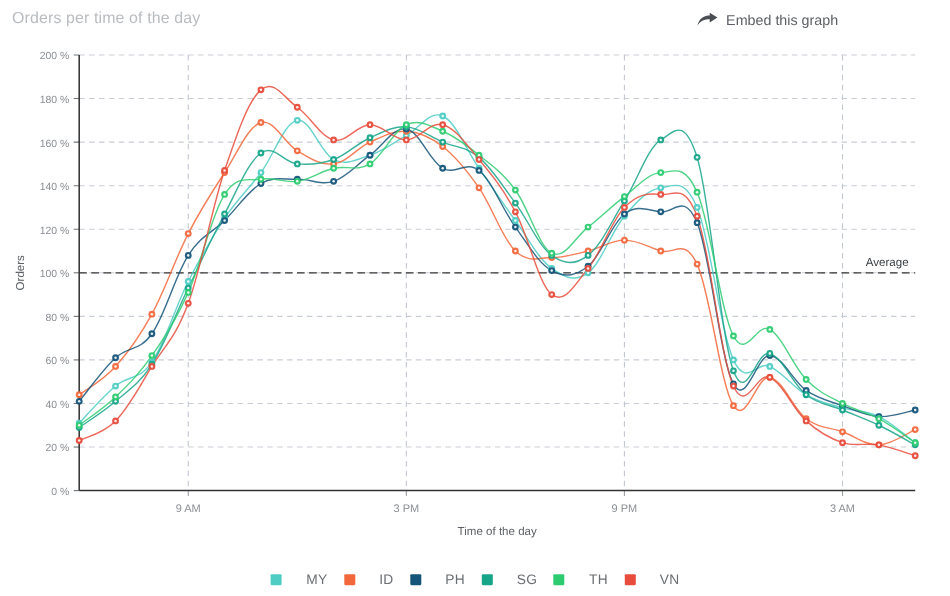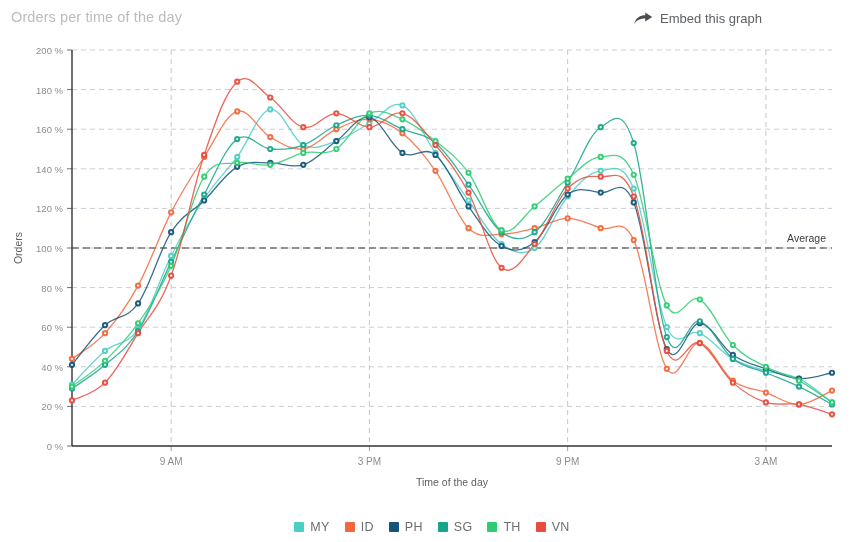--- a/index.html
+++ b/index.html
@@ -33,21 +33,20 @@
     font-size: 14.5px;
     color: #b9bcc0;
     letter-spacing: 0.1px;
     white-space: nowrap;
   }
   .embed-link {
     position: absolute;
     right: 14px;
     top: 11px;
     display: flex;
-    align-items: center;
     gap: 7px;
     cursor: pointer;
     user-select: none;
   }
   .embed-label {
     font-size: 13px;
     color: #5d6165;
     white-space: nowrap;
   }
   .embed-icon svg { display: block; }
@@ -67,21 +66,21 @@
     bottom: 8px;
     width: 864px;
     display: flex;
     justify-content: center;
     align-items: center;
     gap: 15px;
   }
   .legend-item {
     display: flex;
     align-items: center;
-    gap: 6px;
+    gap: 22px;
     cursor: pointer;
   }
   .legend-swatch {
     width: 10px;
     height: 10px;
     border-radius: 1px;
     display: block;
   }
   .legend-label {
     font-size: 12.5px;

